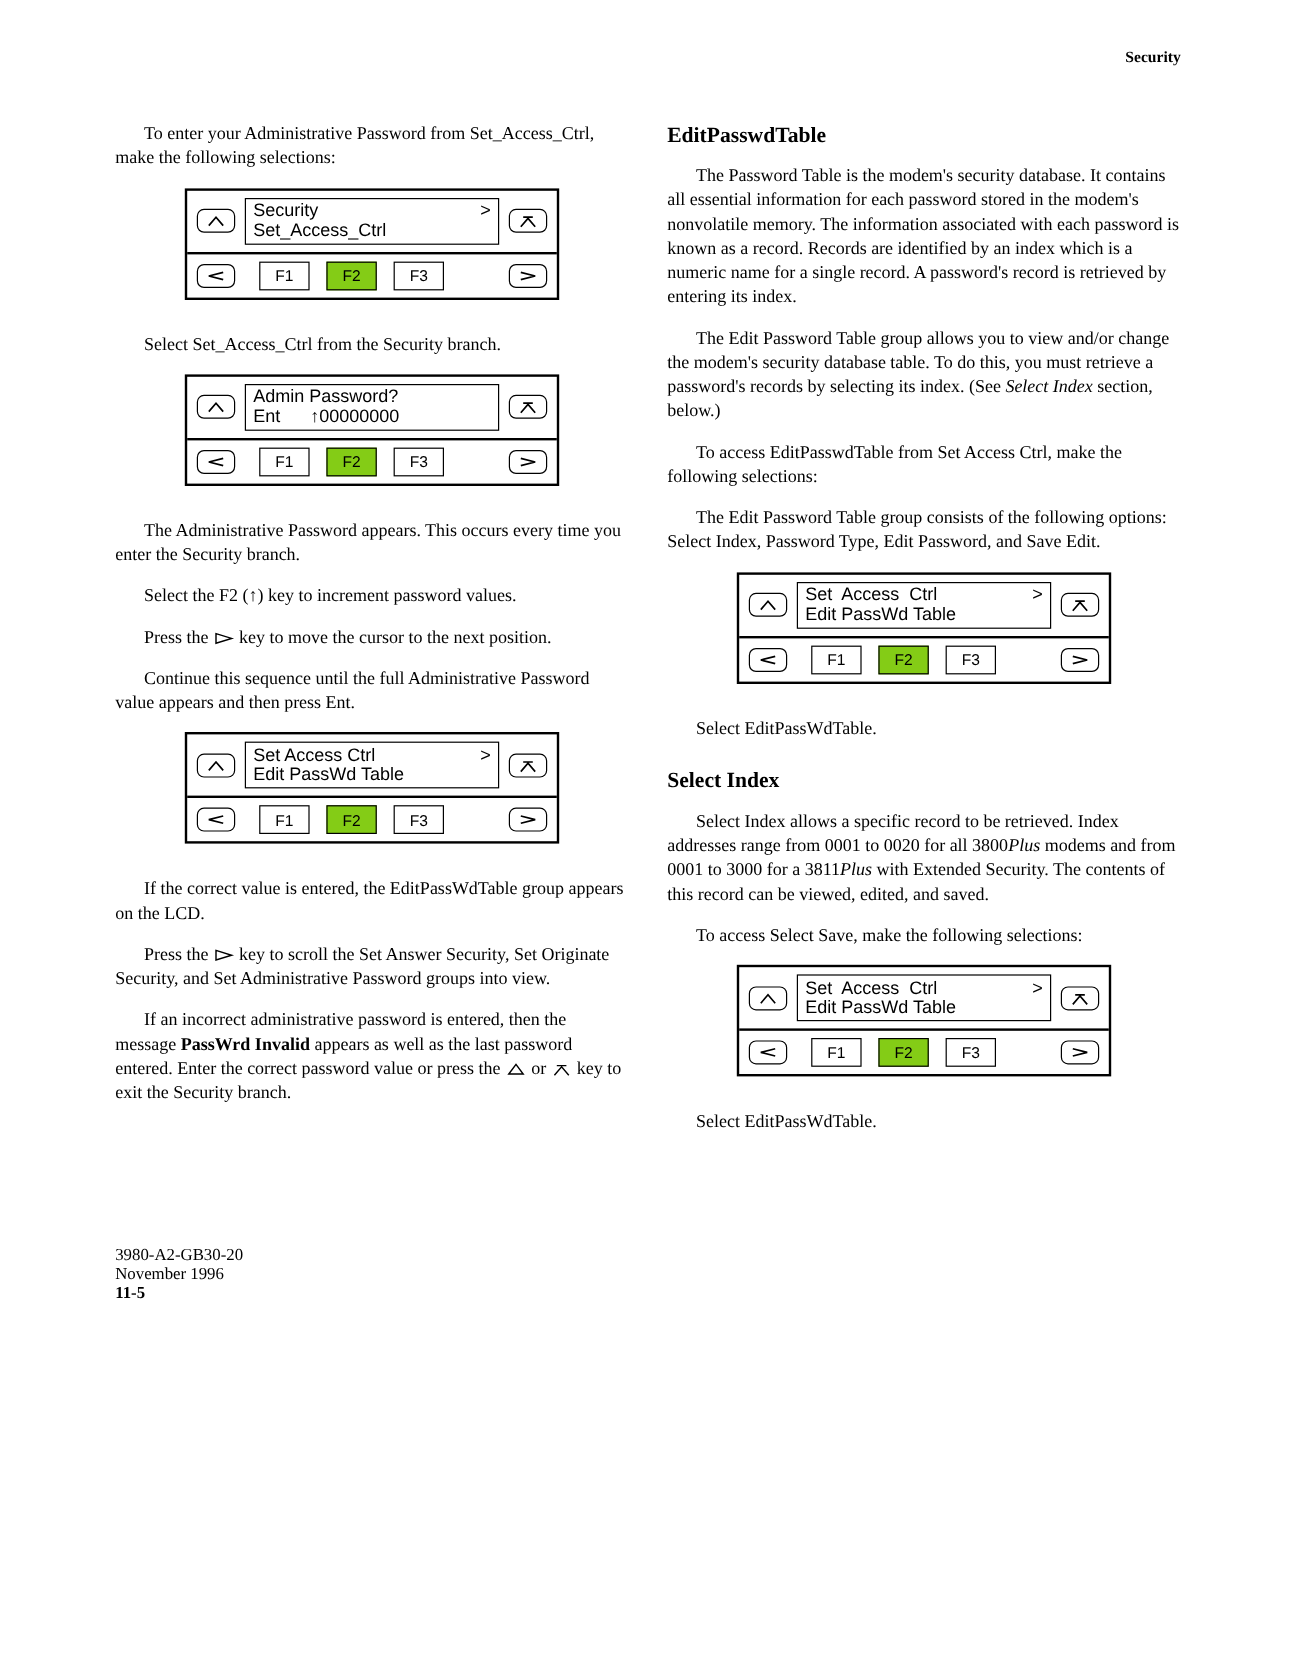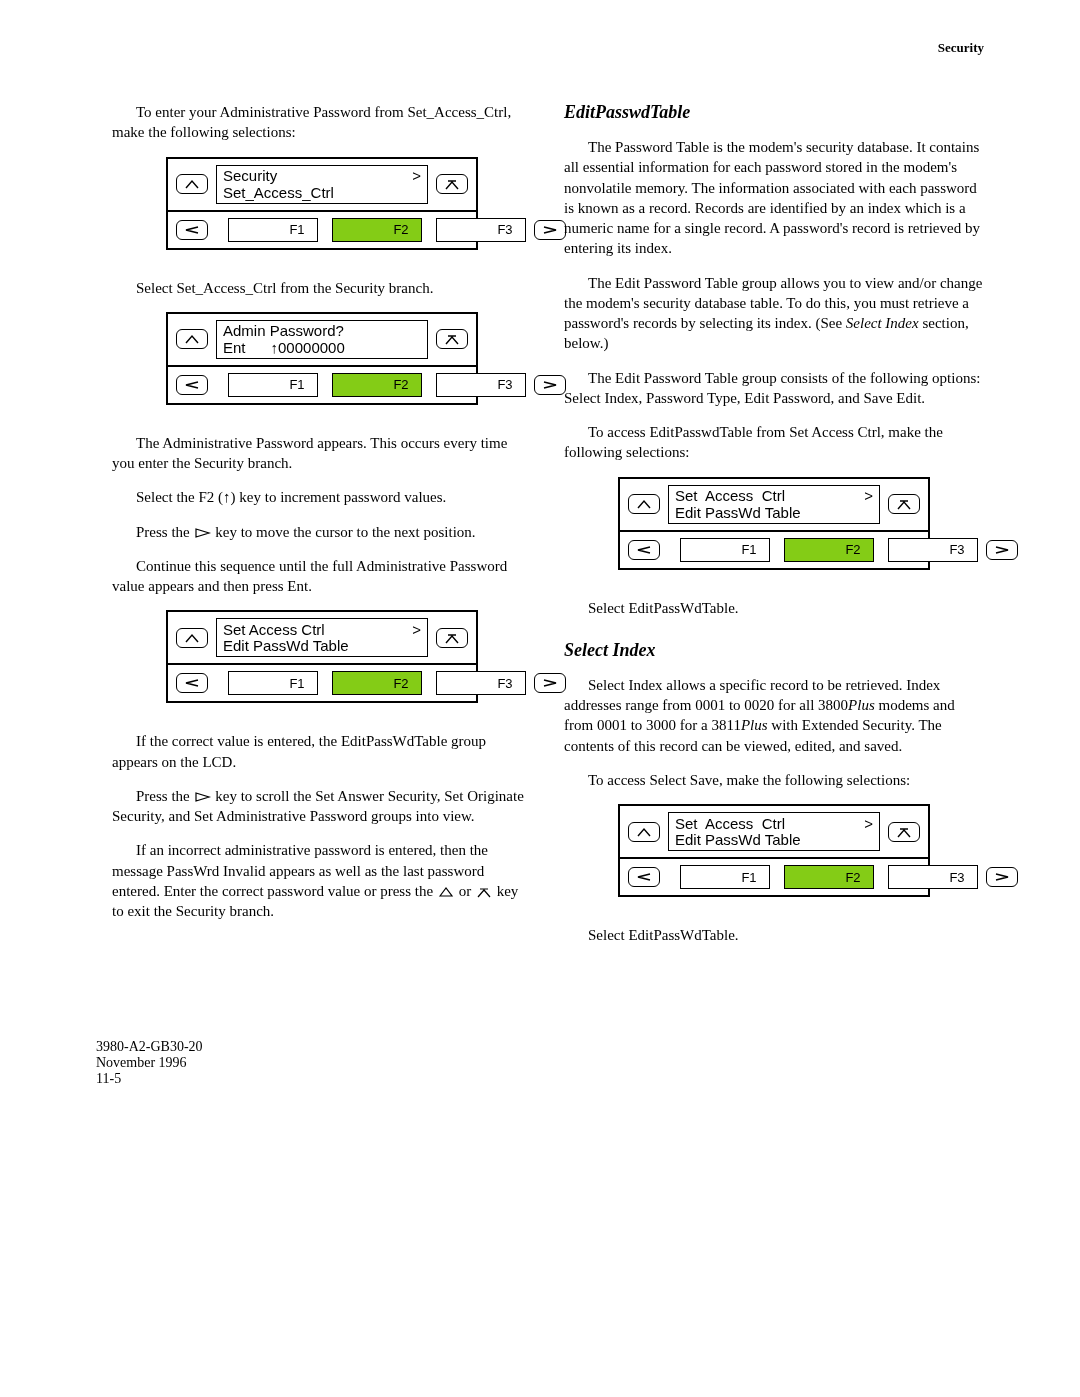--- a/index.html
+++ b/index.html
@@ -20,44 +20,42 @@
   }
   .header-right {
     text-align: right;
     font-weight: bold;
     font-size: 13px;
     margin-bottom: 46px;
   }
   .columns {
     display: flex;
     gap: 32px;
-    margin-left: 16px;
   }
   .col {
     width: 50%;
   }
   .para {
     margin: 0 0 14px 0;
     line-height: 1.35;
   }
   .indent { text-indent: 1.6em; }
   .section-title {
-    font-style: italic;
     font-size: 18px;
     margin: 0 0 14px 0;
   }
   .footer {
     display: flex;
     justify-content: space-between;
     font-size: 14px;
     margin-top: 80px;
     border-top: 0;
     flex-direction: column;
   }
-  .bold { font-weight: normal; }
+  .bold { font-weight: bold; }
   .italic { font-style: italic; }
   
   .lcd-panel {
     border: 2px solid #000;
     width: 308px;
     margin: 8px auto 28px auto;
     background: #fff;
   }
   .lcd-row {
     display: flex;
@@ -104,21 +102,20 @@
   .fkey {
     border: 1.5px solid #000;
     font-family: Arial, Helvetica, sans-serif;
     font-size: 13px;
     width: 40px;
     height: 22px;
     display: flex;
     align-items: center;
     justify-content: center;
     background: #fff;
-    padding-left: 48px;
   }
   .fkey.shaded { background: #84cc16; }
   svg.icon { display: block; }
   .inline-icon {
     display: inline-block;
     vertical-align: -2px;
     width: 18px;
     height: 12px;
   }
 </style>
@@ -267,22 +264,22 @@
           </svg><span>  key to exit the Security branch.</span>
       </p>
     </div>
 
     <div class="col">
       <h3 class="section-title">EditPasswdTable</h3>
       <p class="para indent">The Password Table is the modem's security database. It contains all essential information for each password stored in the modem's nonvolatile memory. The information associated with each password is known as a record. Records are identified by an index which is a numeric name for a single record. A password's record is retrieved by entering its index.</p>
       <p class="para indent">
         <span>The Edit Password Table group allows you to view and/or change the modem's security database table. To do this, you must retrieve a password's records by selecting its index. (See </span><span class="italic">Select Index</span><span> section, below.)</span>
       </p>
+      <p class="para indent">To access EditPasswdTable from Set Access Ctrl, make the following selections:</p>
       <p class="para indent">The Edit Password Table group consists of the following options: Select Index, Password Type, Edit Password, and Save Edit.</p>
-      <p class="para indent">To access EditPasswdTable from Set Access Ctrl, make the following selections:</p>
 
       <div class="lcd-panel">
         <div class="lcd-row">
           <div class="side-btn">
             <svg class="icon" width="16" height="10" viewBox="0 0 16 10">
                 <path d="M2 9 L8 2 L14 9" fill="none" stroke="#000" stroke-width="1.4"></path>
               </svg>
           </div>
           <div class="screen">
             <div class="screen-line"><span>Set  Access  Ctrl</span><span>&gt;</span></div>

